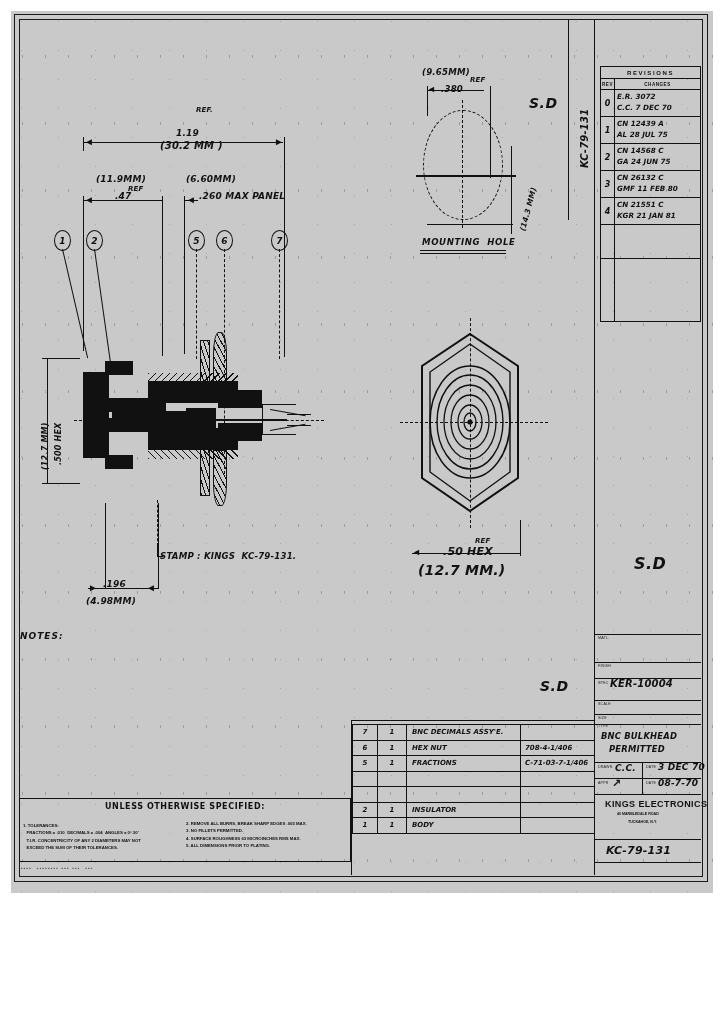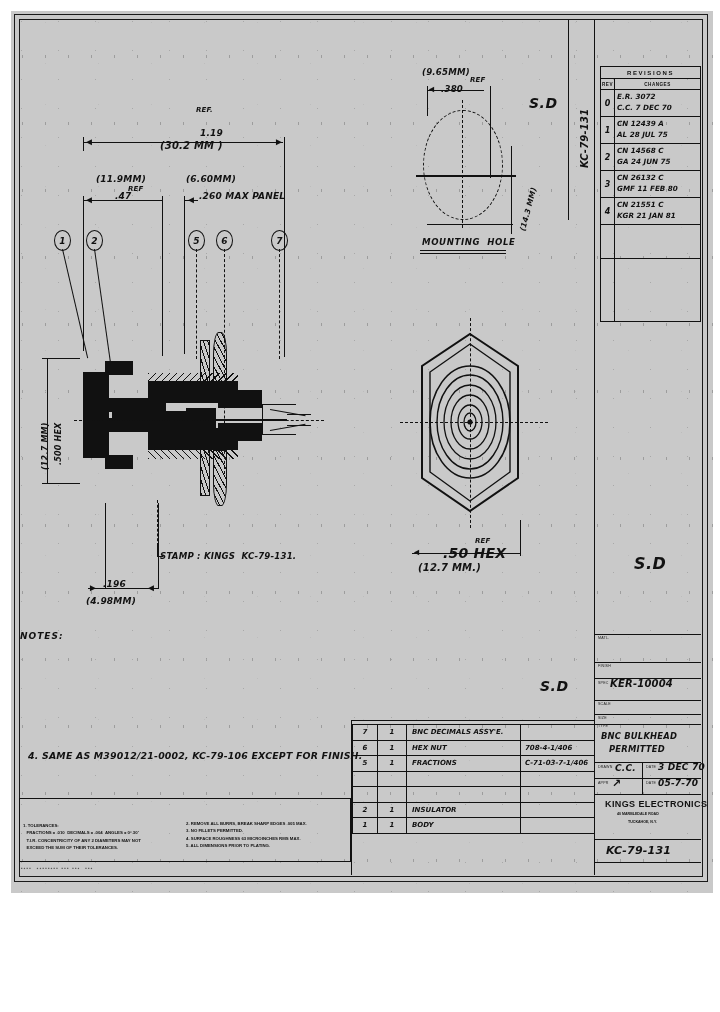--- a/index.html
+++ b/index.html
@@ -159,21 +159,21 @@
       <td class="revblank"></td>
     </tr>
     <tr>
       <td class="revno revblank2"></td>
       <td class="revblank2"></td>
     </tr>
   </tbody>
     </table>
 
   <div class="ink hand" style="left:160px;top:101px;font-size:10px;margin-top:40px;">(30.2 MM )</div>
-  <div class="ink hand" style="left:176px;top:129px;font-size:9px;margin-left:24px;">1.19</div>
+  <div class="ink hand" style="left:176px;top:129px;font-size:9px;">1.19</div>
   <div class="ink hand" style="left:196px;top:107px;font-size:7px;">REF.</div>
 
   <div class="ln lnh" style="left:83px;top:142px;width:200px;"></div>
   <div class="ln lnv" style="left:83px;top:137px;height:14px;"></div>
   <div class="ln lnv" style="left:284px;top:137px;height:220px;"></div>
   <div class="ink" style="left:84px;top:137px;font-size:10px;">◄</div>
   <div class="ink" style="left:274px;top:137px;font-size:10px;">►</div>
 
   <div class="ink hand" style="left:96px;top:175px;font-size:9px;">(11.9MM)</div>
   <div class="ink hand" style="left:115px;top:192px;font-size:9px;">.47</div>
@@ -277,21 +277,20 @@
 
   <div class="ln lnh" style="left:88px;top:588px;width:70px;"></div>
   <div class="ink" style="left:88px;top:583px;font-size:10px;">►</div>
   <div class="ink" style="left:146px;top:583px;font-size:10px;">◄</div>
   <div class="ink hand" style="left:103px;top:580px;font-size:9px;">.196</div>
   <div class="ink hand" style="left:86px;top:597px;font-size:9px;">(4.98MM)</div>
   <div class="ln lnv" style="left:105px;top:503px;height:86px;"></div>
   <div class="ln lnv" style="left:158px;top:503px;height:86px;"></div>
 
   <div class="ink hand" style="left:20px;top:632px;font-size:9px;letter-spacing:1px;">NOTES:</div>
-  <div class="ink hand" style="left:28px;top:751px;font-size:9.4px;">4. SAME AS M39012/21-0002, KC-79-106 EXCEPT FOR FINISH.</div>
 
   <div>
     <div style="position:absolute;left:423px;top:110px;width:78px;height:108px;
         border:1.4px dashed #111;border-radius:50%;"></div>
     <div class="dash-v" style="left:462px;top:100px;height:128px;"></div>
     <div class="ln lnh" style="left:416px;top:175px;width:100px;height:2.2px;"></div>
 
     <div class="ln lnh" style="left:427px;top:90px;width:57px;"></div>
     <div class="ln lnv" style="left:427px;top:86px;height:30px;"></div>
     <div class="ln lnv" style="left:490px;top:86px;height:92px;"></div>
@@ -326,23 +325,23 @@
       <ellipse cx="55" cy="92" rx="6" ry="9" fill="none" stroke="#111" stroke-width="1.3"></ellipse>
       <circle cx="55" cy="92" r="2.6" fill="#111"></circle>
     </svg>
     <div class="dash-v" style="left:470px;top:318px;height:210px;"></div>
     <div class="dash-h" style="left:400px;top:422px;width:148px;"></div>
   </div>
 
   <div class="ln lnh" style="left:412px;top:553px;width:108px;"></div>
   <div class="ln lnv" style="left:520px;top:520px;height:36px;"></div>
   <div class="ink" style="left:412px;top:548px;font-size:9px;">◄</div>
-  <div class="ink hand" style="left:443px;top:546px;font-size:14px;text-align:center;">.50 HEX</div>
+  <div class="ink hand" style="left:443px;top:546px;font-size:11px;text-align:center;">.50 HEX</div>
   <div class="ink hand" style="left:475px;top:538px;font-size:7px;">REF</div>
-  <div class="ink hand" style="left:418px;top:563px;font-size:10px;">(12.7 MM.)</div>
+  <div class="ink hand" style="left:418px;top:563px;font-size:14px;">(12.7 MM.)</div>
 
   <table id="parts">
     <tbody>
         <tr>
       <td class="p-item">7</td>
       <td class="p-req">1</td>
       <td class="p-desc">BNC DECIMALS ASSY'E.</td>
       <td class="p-dwg"></td>
     </tr>
     <tr>
@@ -399,21 +398,21 @@
     <span class="ink hand" style="left:609px;top:745px;font-size:8.4px;">PERMITTED</span>
 
     <span class="ink tb-lbl" style="left:596px;top:765px;">DRAWN</span>
     <span class="ink hand" style="left:615px;top:764px;font-size:9px;">C.C.</span>
     <span class="ink tb-lbl" style="left:644px;top:765px;">DATE</span>
     <span class="ink hand" style="left:658px;top:763px;font-size:9px;">3 DEC 70</span>
 
     <span class="ink tb-lbl" style="left:596px;top:781px;">APPR</span>
     <span class="ink hand" style="left:612px;top:778px;font-size:11px;">↗</span>
     <span class="ink tb-lbl" style="left:644px;top:781px;">DATE</span>
-    <span class="ink hand" style="left:658px;top:779px;font-size:9px;">05-7-70</span>
+    <span class="ink hand" style="left:658px;top:779px;font-size:9px;">08-7-70</span>
 
     <span class="ink" style="left:605px;top:800px;font-size:9px;font-weight:700;letter-spacing:.4px;font-family:'Liberation Sans',sans-serif;">KINGS ELECTRONICS</span>
     <span class="ink" style="left:617px;top:813px;font-size:3.6px;font-weight:700;">40 MARBLEDALE ROAD</span>
     <span class="ink" style="left:628px;top:821px;font-size:3.6px;font-weight:700;">TUCKAHOE, N.Y.</span>
 
     <span class="ink hand" style="left:606px;top:845px;font-size:11px;">KC-79-131</span>
 
     <div class="ln lnh" style="left:595px;top:634px;width:106px;"></div>
     <div class="ln lnh" style="left:595px;top:662px;width:106px;"></div>
     <div class="ln lnh" style="left:595px;top:678px;width:106px;"></div>
@@ -422,20 +421,21 @@
 
     <span class="ink tb-lbl" style="left:596px;top:636px;">MATL.</span>
     <span class="ink tb-lbl" style="left:596px;top:664px;">FINISH</span>
     <span class="ink tb-lbl" style="left:596px;top:681px;">SPEC</span>
     <span class="ink hand" style="left:610px;top:679px;font-size:10px;">KER-10004</span>
     <span class="ink tb-lbl" style="left:596px;top:702px;">SCALE</span>
     <span class="ink tb-lbl" style="left:596px;top:716px;">SIZE</span>
   </div>
 
   <div id="uosbox"></div>
+  <div class="uos-t">UNLESS OTHERWISE SPECIFIED:</div>
   <div class="uos-c" style="left:23px;top:822px;width:160px;">1. TOLERANCES:
    FRACTIONS ± .010  DECIMALS ± .004  ANGLES ± 0° 30'
    T.I.R. CONCENTRICITY OF ANY 2 DIAMETERS MAY NOT
    EXCEED THE SUM OF THEIR TOLERANCES.</div>
   <div class="uos-c" style="left:186px;top:820px;width:165px;">2. REMOVE ALL BURRS, BREAK SHARP EDGES .005 MAX.
 3. NO FILLETS PERMITTED.
 4. SURFACE ROUGHNESS 63 MICROINCHES RMS MAX.
 5. ALL DIMENSIONS PRIOR TO PLATING.</div>
 
   <div class="ink tiny" style="left:21px;top:866px;color:#333;letter-spacing:1px;opacity:.75;">▪▪▪▪  ▪▪▪▪▪▪▪▪ ▪▪▪ ▪▪▪  ▪▪▪</div>

